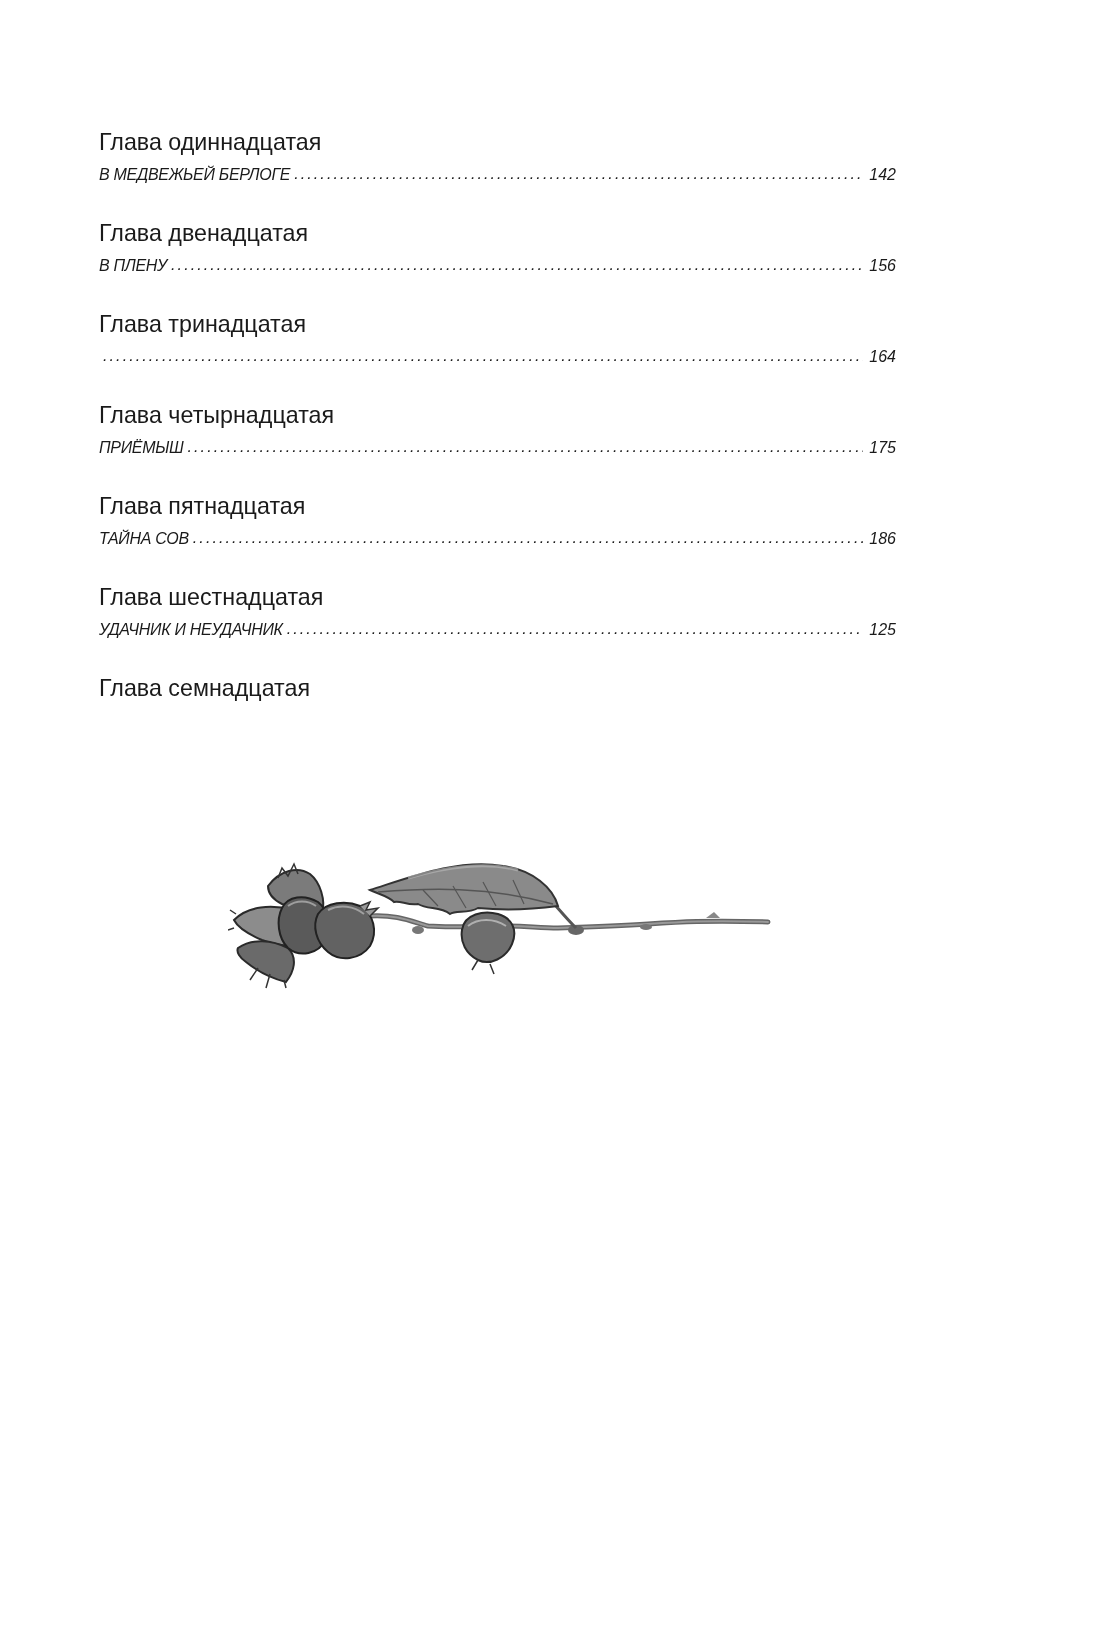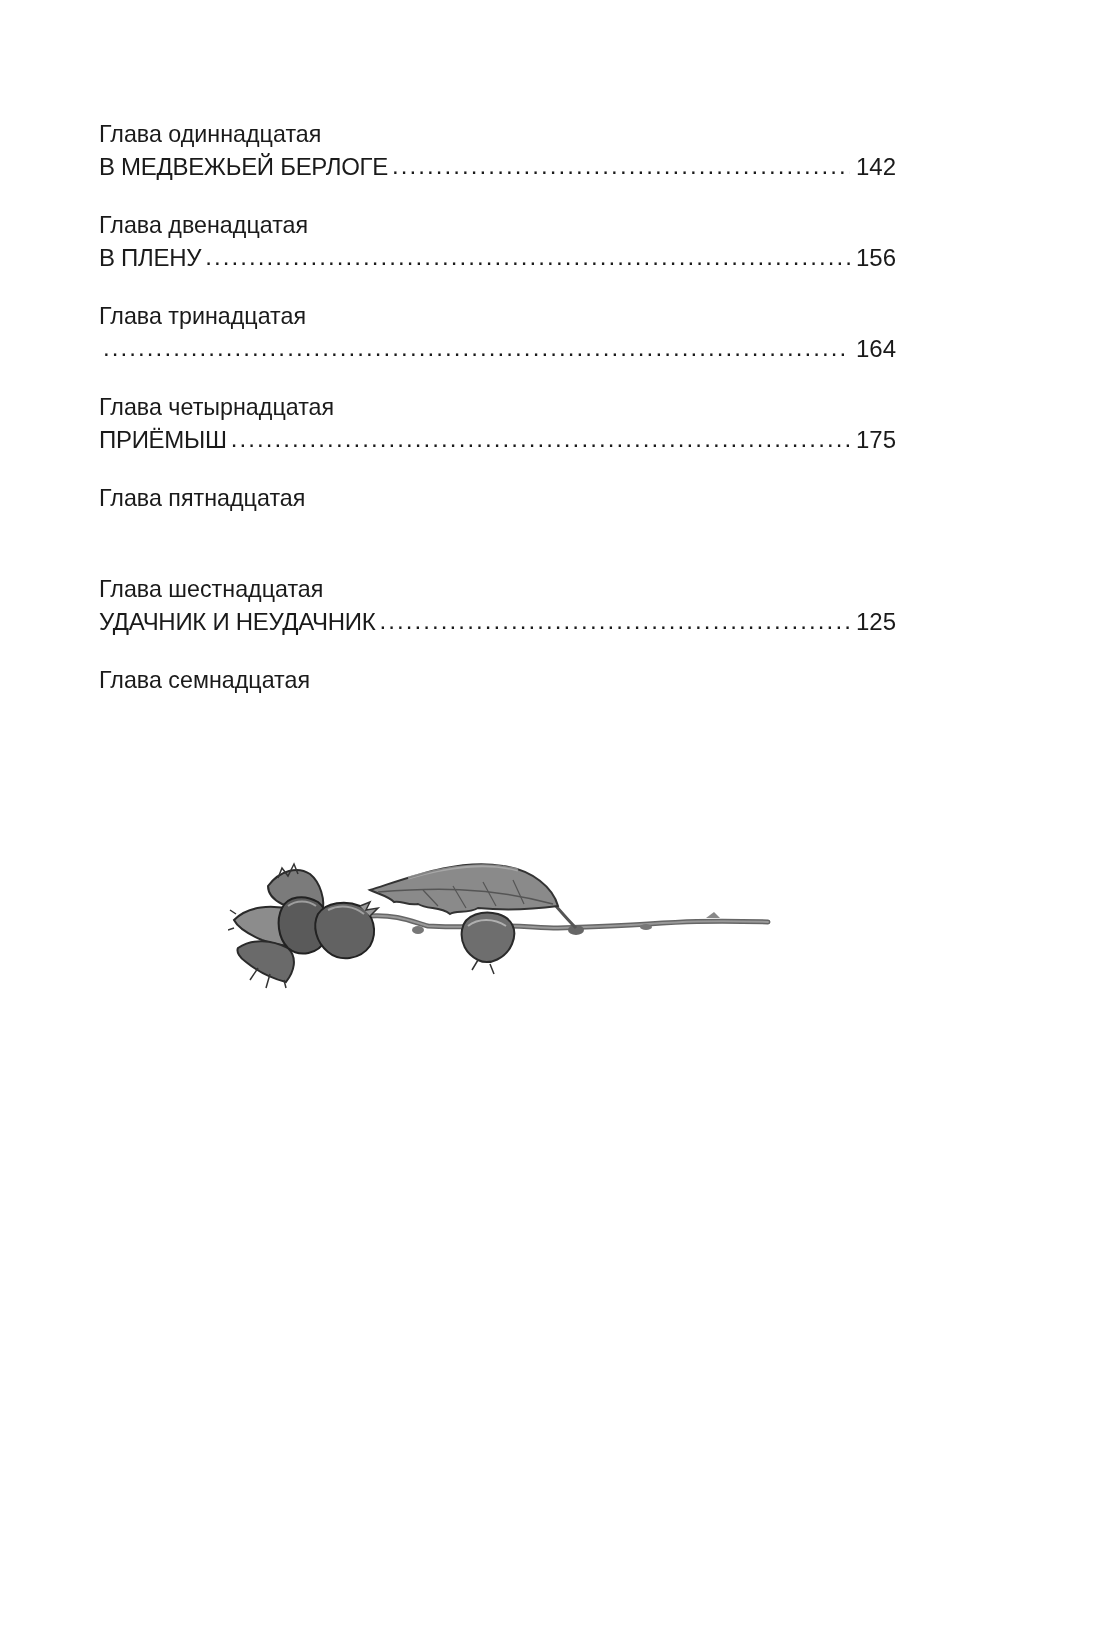--- a/index.html
+++ b/index.html
@@ -1,40 +1,41 @@
 <!DOCTYPE html>
 <html><head>
 <meta charset="utf-8">
 <style>
   html, body { margin: 0; padding: 0; background: #ffffff; }
   body { width: 1100px; height: 1649px; position: relative; overflow: hidden; }
   .toc {
     position: absolute;
     left: 99px;
-    top: 118px;
+    top: 126px;
     width: 797px;
     font-family: "Liberation Sans", sans-serif;
     color: #1a1a1a;
   }
   .entry { height: 91px; }
   .chapter-label {
     font-size: 24px;
     line-height: 32px;
     height: 32px;
     white-space: nowrap;
     transform: scaleX(0.97);
     transform-origin: left center;
   }
   .title-line {
     display: flex;
     align-items: flex-start;
-    font-size: 24px;
+    font-size: 16px;
     line-height: 34px;
     height: 34px;
     white-space: nowrap;
+    font-style: italic;
   }
   .title { flex: 0 0 auto; letter-spacing: -0.3px; }
   .leader {
     flex: 1 1 auto;
     overflow: hidden;
     margin: 0 6px 0 4px;
     letter-spacing: 2.1px;
     position: relative;
     top: -1px;
   }
@@ -80,20 +81,25 @@
   <div class="entry">
     <div class="chapter-label">Глава четырнадцатая</div>
     <div class="title-line">
       <span class="title">ПРИЁМЫШ</span>
       <span class="leader"></span>
       <span class="page">175</span>
     </div>
   </div>
   <div class="entry">
     <div class="chapter-label">Глава пятнадцатая</div>
+    <div class="title-line">
+      <span class="title">ТАЙНА СОВ</span>
+      <span class="leader"></span>
+      <span class="page">186</span>
+    </div>
   </div>
   <div class="entry">
     <div class="chapter-label">Глава шестнадцатая</div>
     <div class="title-line">
       <span class="title">УДАЧНИК И НЕУДАЧНИК</span>
       <span class="leader"></span>
       <span class="page">125</span>
     </div>
   </div>
   <div class="entry">

